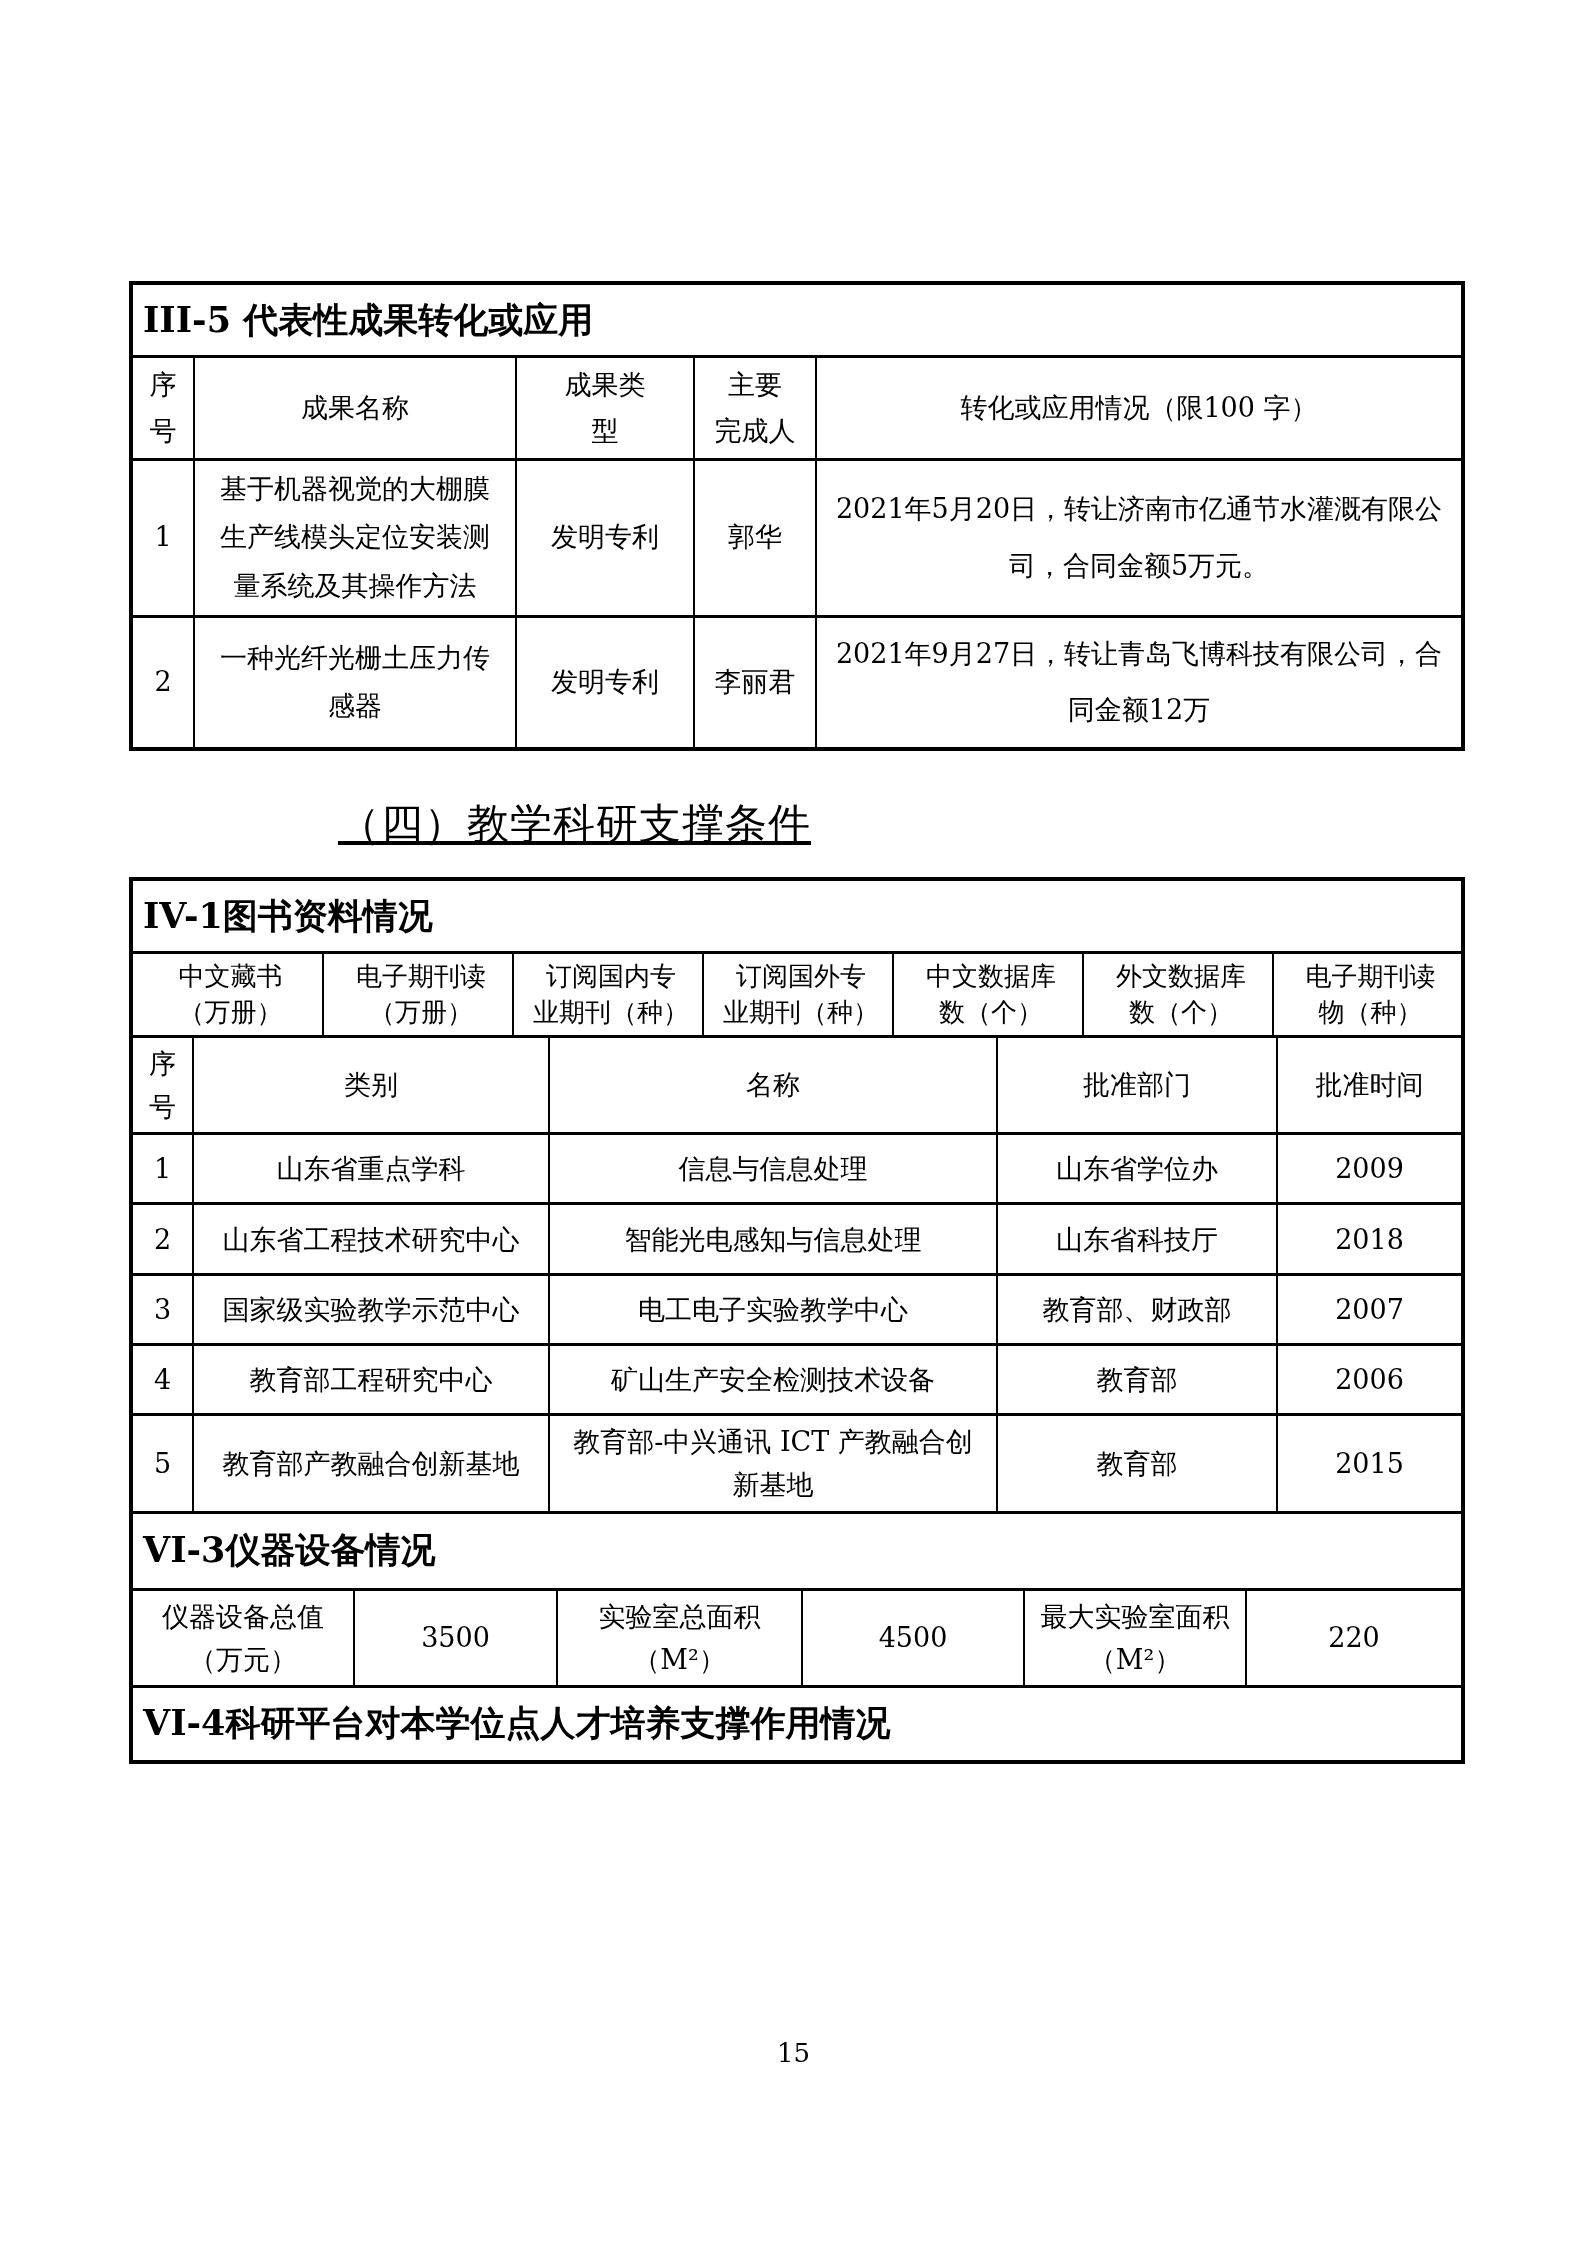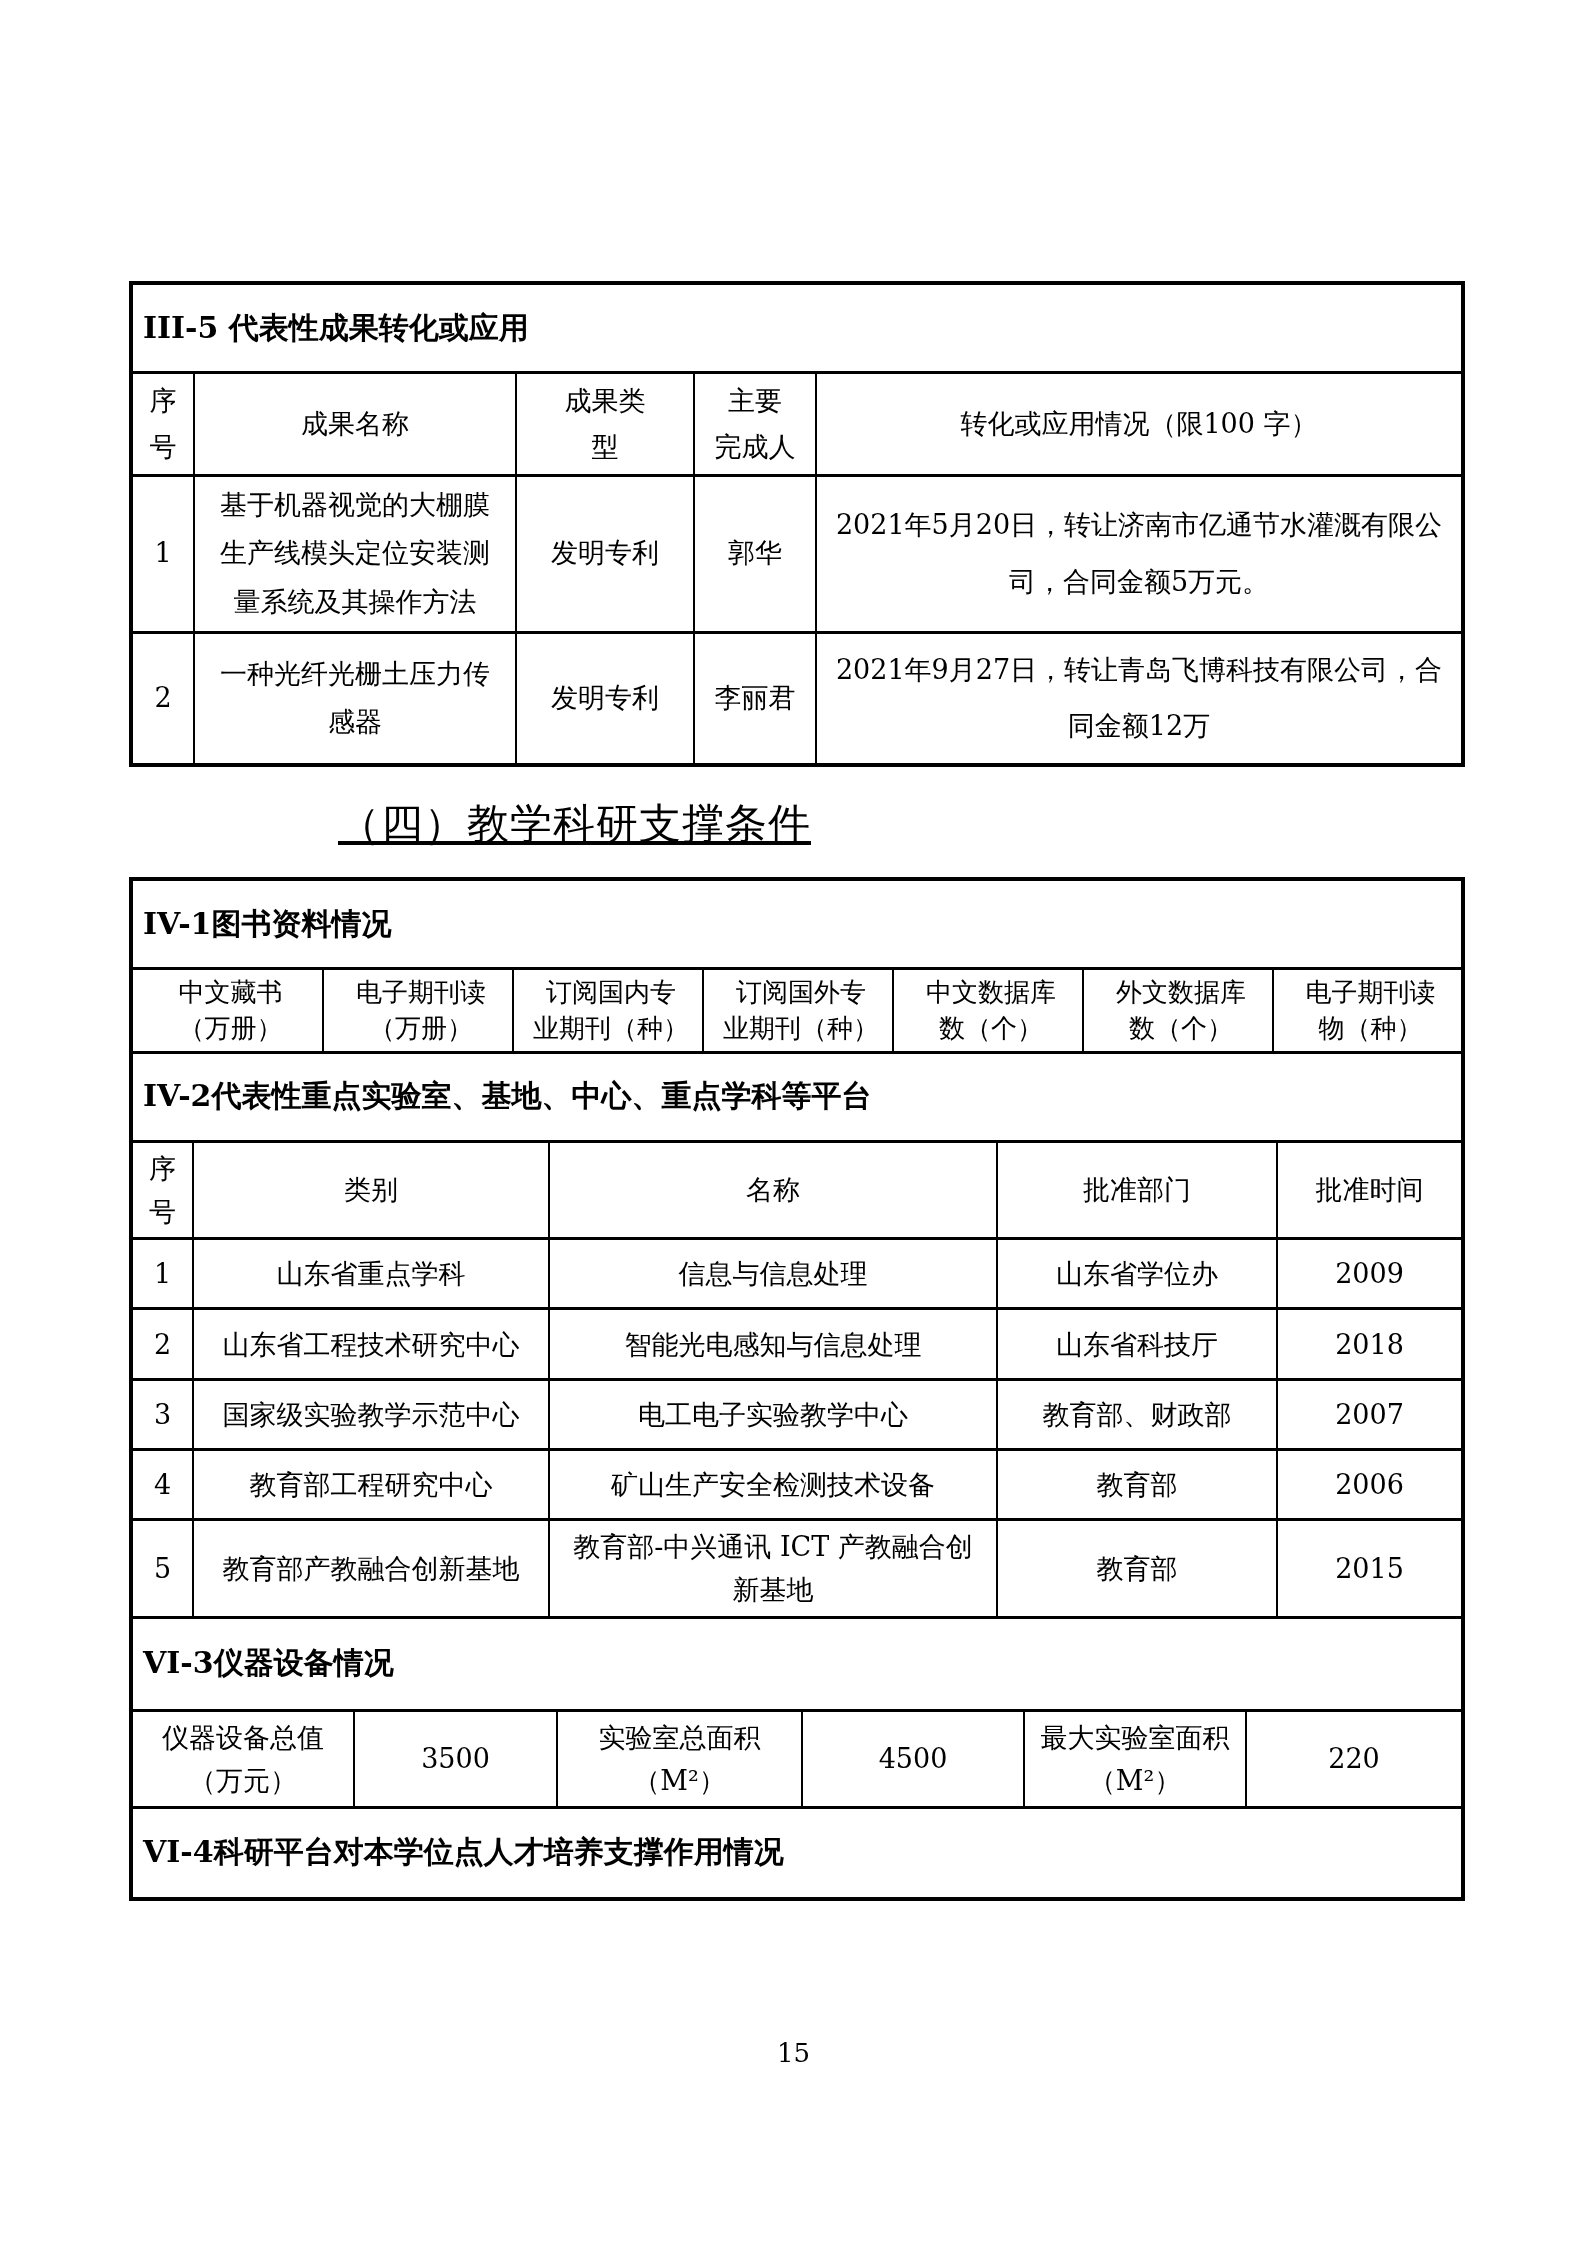--- a/index.html
+++ b/index.html
@@ -15,22 +15,22 @@
     box-sizing:content-box;
   }
   #tbl1 { left:129px; top:281px; width:1328px; }
   #tbl2 { left:129px; top:877px; width:1328px; }
 
   .band { border-bottom:3px solid #000; }
   .band:last-child { border-bottom:none; }
 
   .title-band {
     display:flex; align-items:center;
-    padding:8px 10px;
-    font-weight:bold; font-size:30px;
+    padding:0 10px;
+    font-weight:bold; font-size:35px;
     white-space:pre-line;
   }
 
   table.grid {
     width:100%; border-collapse:collapse; table-layout:fixed;
   }
   table.grid td {
     border:2px solid #000;
     border-top-width:3px; border-bottom-width:3px;
     text-align:center; vertical-align:middle;
@@ -140,21 +140,20 @@
 数（个）</td>
         <td>外文数据库
 数（个）</td>
         <td>电子期刊读
 物（种）</td>
       </tr>
     </tbody>
       </table>
   </div>
 
-  <div class="band title-band" style="height:70px;">IV-2代表性重点实验室、基地、中心、重点学科等平台</div>
 
   <div class="band">
     <table class="grid t-iv2">
       <colgroup>
         <col style="width:60px">
           <col style="width:356px">
           <col style="width:448px">
         <col style="width:280px">
           <col style="width:184px">
       </colgroup>

